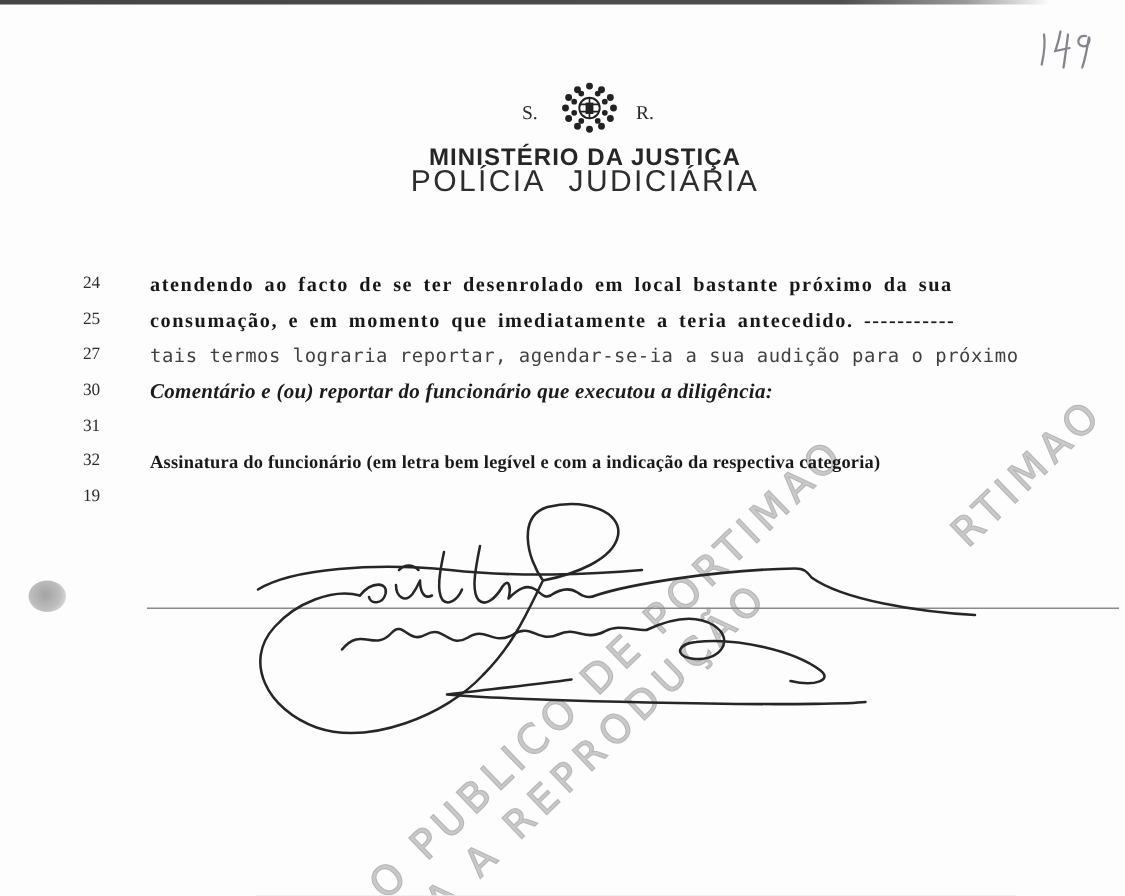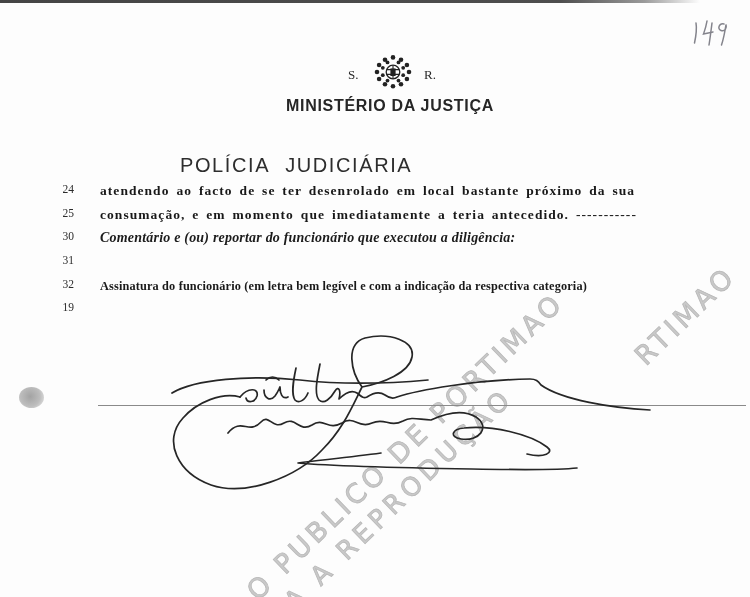--- a/index.html
+++ b/index.html
@@ -23,31 +23,31 @@
   }
   #initial-left{left:348px;}
   #initial-right{left:424px;}
   #crest{position:absolute;left:366px;top:49px;}
   #ministry{
     position:absolute;left:245px;top:97px;width:290px;text-align:center;
     font-family:"Liberation Sans",sans-serif;font-weight:bold;font-size:16px;
     letter-spacing:.7px;color:#262626;
   }
   #agency{
-    position:absolute;left:180px;top:110px;width:420px;
+    position:absolute;left:180px;top:110px;width:420px;text-align:center;
     font-family:"Liberation Sans",sans-serif;font-weight:400;font-size:20px;
-    letter-spacing:1.6px;word-spacing:9px;color:#2d2d2d;margin-top:44px;
+    letter-spacing:1.6px;word-spacing:9px;color:#2d2d2d;
   }
   
   #page-num{position:absolute;left:688px;top:14px;}
   
   #doc-lines{position:absolute;left:48px;top:181px;width:646px;z-index:2;}
   .row{position:relative;height:23.7px;}
   .line-num{
-    position:absolute;left:0;top:2px;width:26px;text-align:right;
+    position:absolute;left:0;top:2px;width:26px;text-align:center;
     font-family:"Liberation Serif",serif;font-size:11.5px;color:#2b2b2b;
   }
   .line-text{margin-left:52px;white-space:nowrap;}
   .row.j .line-text{white-space:normal;text-align:justify;text-align-last:justify;}
   .seg-sb{font-family:"Liberation Serif",serif;font-weight:bold;font-size:13.5px;
           letter-spacing:1.05px;word-spacing:2.5px;color:#181818;}
   .seg-m {font-family:"DejaVu Sans Mono",monospace;font-size:12.6px;letter-spacing:.35px;color:#404040;}
   .seg-mb{font-family:"DejaVu Sans Mono",monospace;font-size:12.6px;letter-spacing:.35px;font-weight:bold;color:#1c1c1c;}
   .seg-it{font-family:"Liberation Serif",serif;font-weight:bold;font-style:italic;font-size:14px;
           letter-spacing:.2px;color:#1b1b1b;}
@@ -124,20 +124,21 @@
   <div id="ministry">MINISTÉRIO DA JUSTIÇA</div>
   <div id="agency">POLÍCIA  JUDICIÁRIA</div>
 
   <div class="wm" id="wm-1">O PUBLICO DE PORTIMAO</div>
   <div class="wm" id="wm-2">A A REPRODUÇÃO</div>
   <div class="wm" id="wm-3">RTIMAO</div>
 
   <div id="doc-lines">
       <div class="row j"><span class="line-num">24</span><span class="line-text"><span class="seg-sb">atendendo ao facto de se ter desenrolado em local bastante próximo da sua</span></span></div>
       <div class="row j"><span class="line-num">25</span><span class="line-text"><span class="seg-sb">consumação, e em momento que imediatamente a teria antecedido. -----------</span></span></div>
+      <div class="row j"><span class="line-num">27</span><span class="line-text"><span class="seg-m">tais termos lograria reportar, agendar-se-ia a sua audição para o próximo</span></span></div>
       <div class="row"><span class="line-num">30</span><span class="line-text"><span class="seg-it">Comentário e (ou) reportar do funcionário que executou a diligência:</span></span></div>
       <div class="row"><span class="line-num">31</span><span class="line-text"></span></div>
       <div class="row"><span class="line-num">32</span><span class="line-text"><span class="seg-sm">Assinatura do funcionário (em letra bem legível e com a indicação da respectiva categoria)</span></span></div>
       <div class="row"><span class="line-num">19</span><span class="line-text"></span></div>
     </div>
 
   <div id="sig-rule"></div>
 
   <div id="punch-blob"></div>
 

